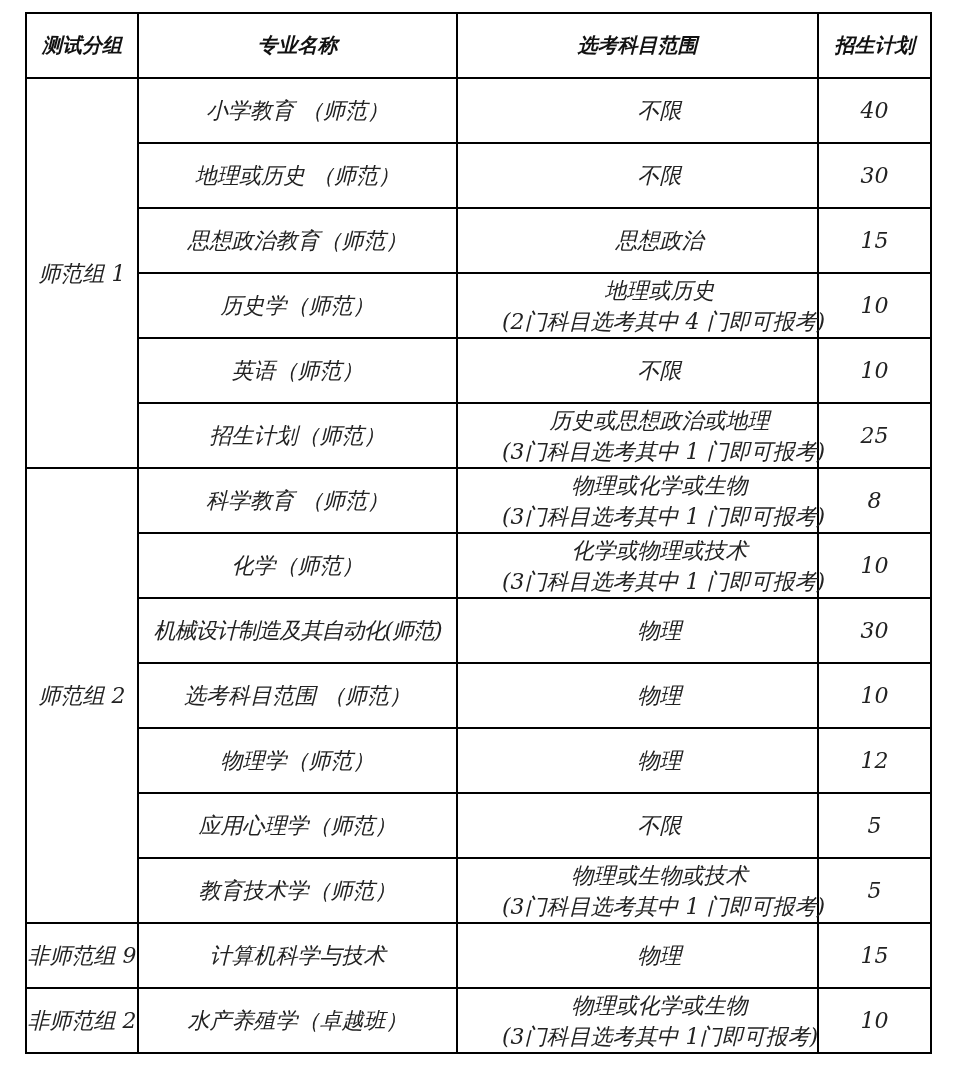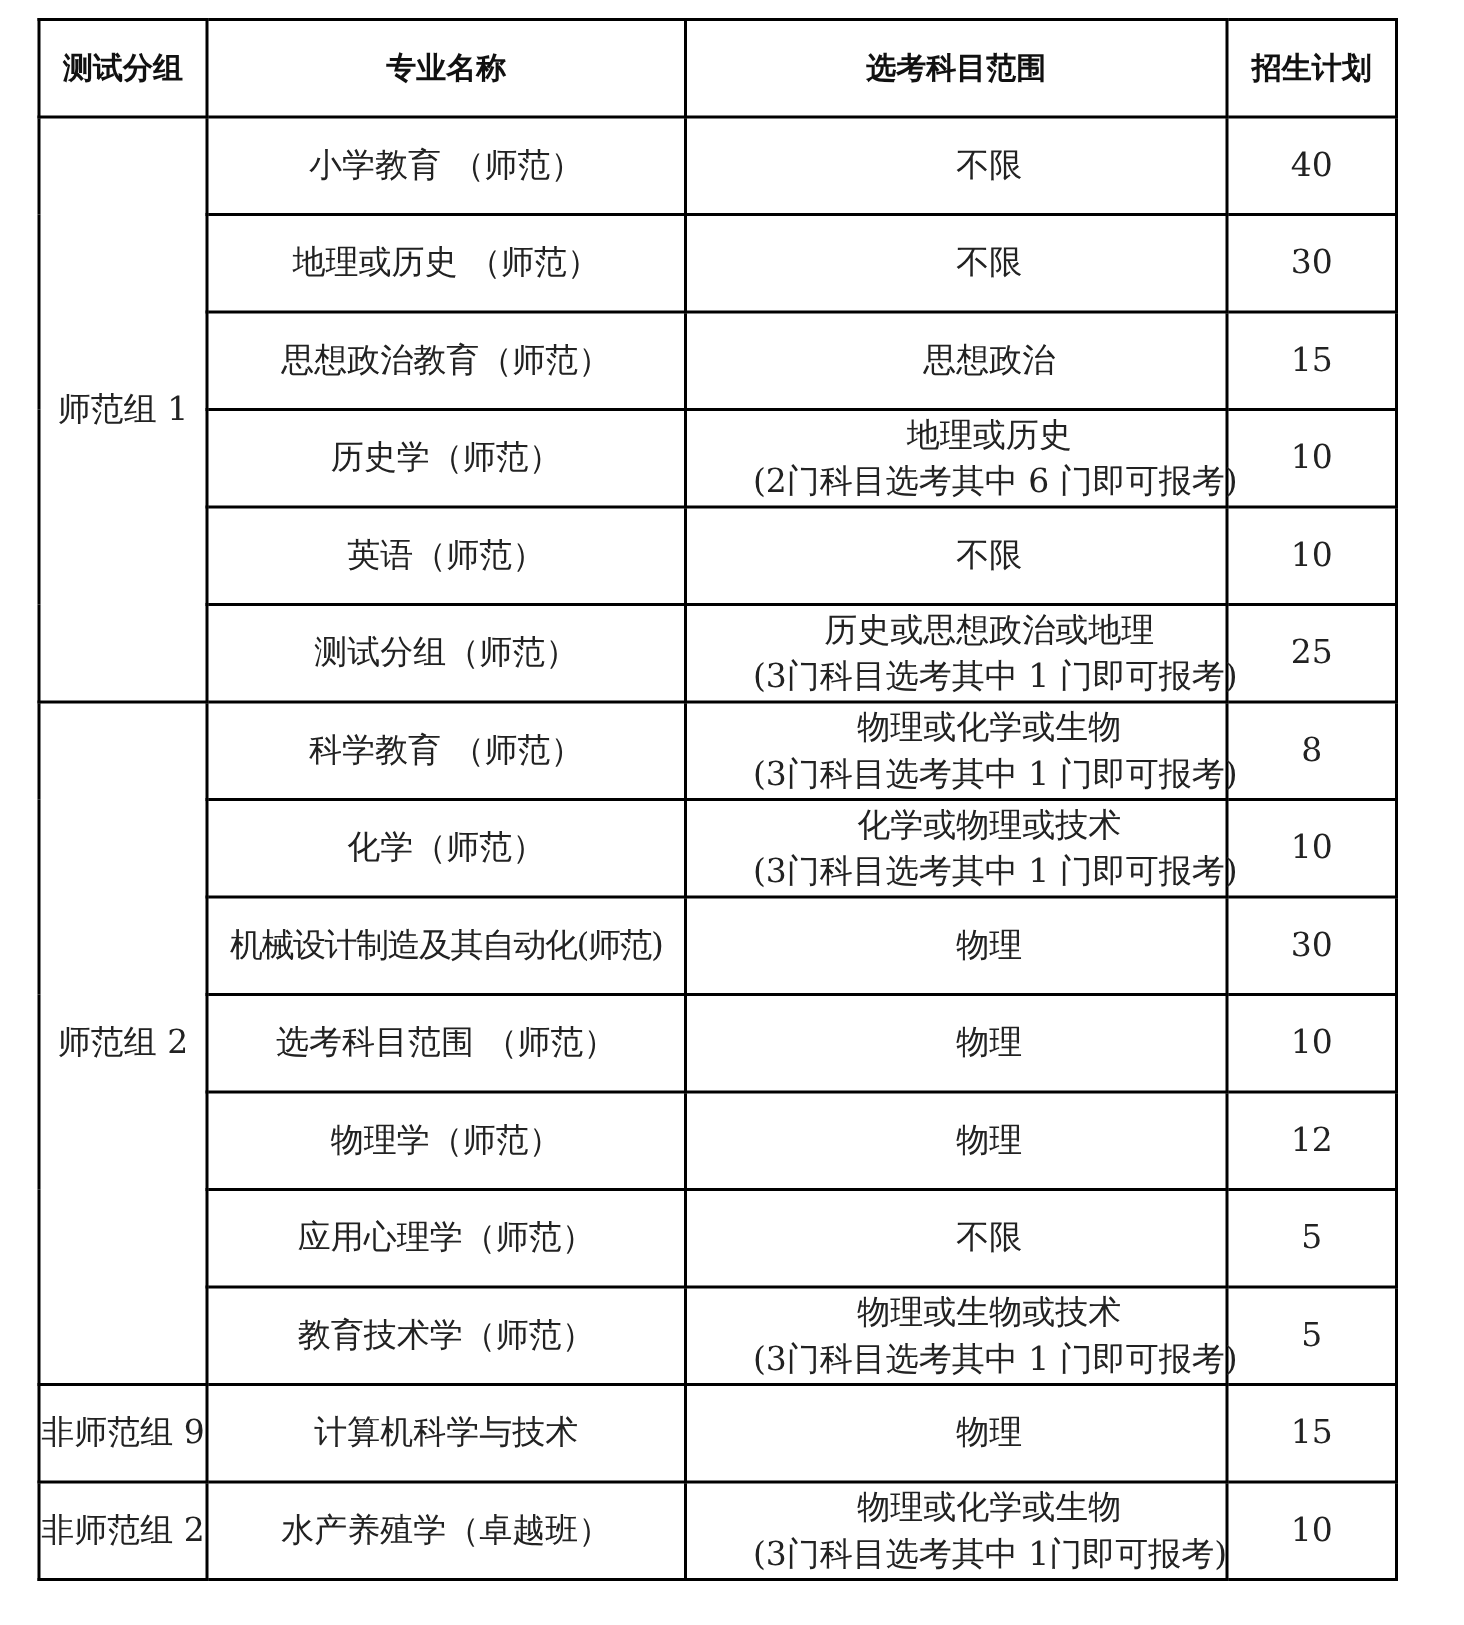--- a/index.html
+++ b/index.html
@@ -2,20 +2,21 @@
 <html><head>
 <meta charset="utf-8">
 <style>
   html, body { margin: 0; padding: 0; background: #ffffff; }
   body { width: 976px; height: 1083px; position: relative; overflow: hidden;
          font-family: "DejaVu Serif", "Liberation Serif", serif; color: #222; }
   table.plan {
     position: absolute; left: 25px; top: 12px;
     border-collapse: collapse; table-layout: fixed;
     width: 905px;
+    font-style: italic;
   }
   table.plan td, table.plan th {
     border: 2px solid #000;
     text-align: center; vertical-align: middle;
     padding: 0; line-height: 31px;
     font-size: 22px; font-weight: normal;
   }
   table.plan th { font-weight: bold; font-size: 20px; height: 63px; color: #111; }
   table.plan td { height: 63px; }
   col.c1 { width: 112px; }
@@ -64,33 +65,33 @@
       <td>思想政治教育（师范）</td>
       <td>
           <span class="line">思想政治</span>
         </td>
       <td>15</td>
     </tr>
     <tr>
       <td>历史学（师范）</td>
       <td>
         <span class="line">地理或历史</span>
-        <span class="line">(2门科目选考其中 6 门即可报考)</span>
+        <span class="line">(2门科目选考其中 4 门即可报考)</span>
       </td>
       <td>10</td>
     </tr>
     <tr>
       <td>英语（师范）</td>
       <td>
           <span class="line">不限</span>
         </td>
       <td>10</td>
     </tr>
     <tr>
-      <td>测试分组（师范）</td>
+      <td>招生计划（师范）</td>
       <td>
         <span class="line">历史或思想政治或地理</span>
         <span class="line">(3门科目选考其中 1 门即可报考)</span>
       </td>
       <td>25</td>
     </tr>
 
     <tr>
       <td rowspan="7">师范组 2</td>
       <td>科学教育 （师范）</td>

